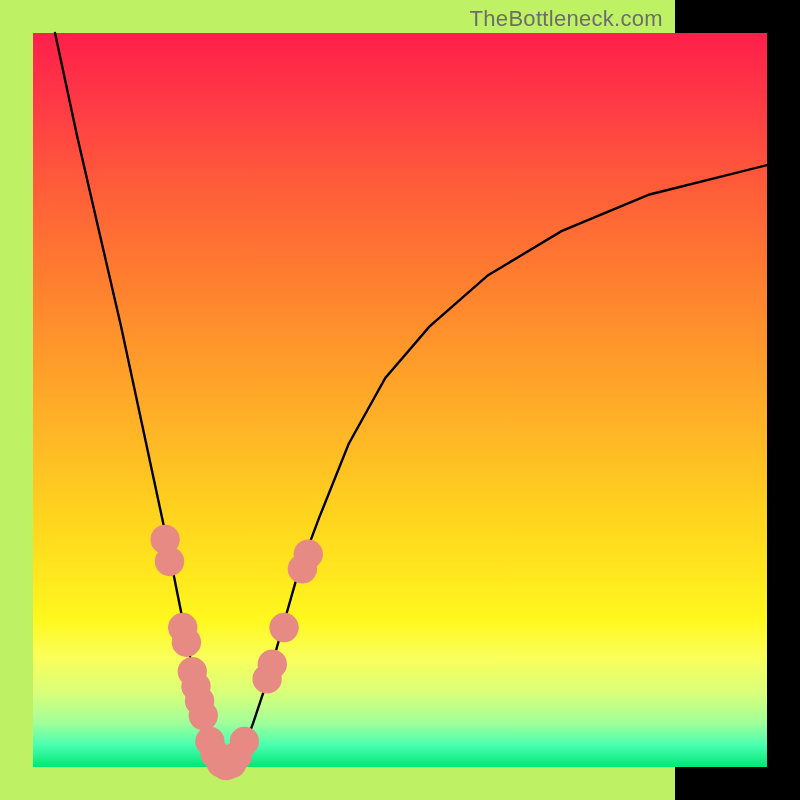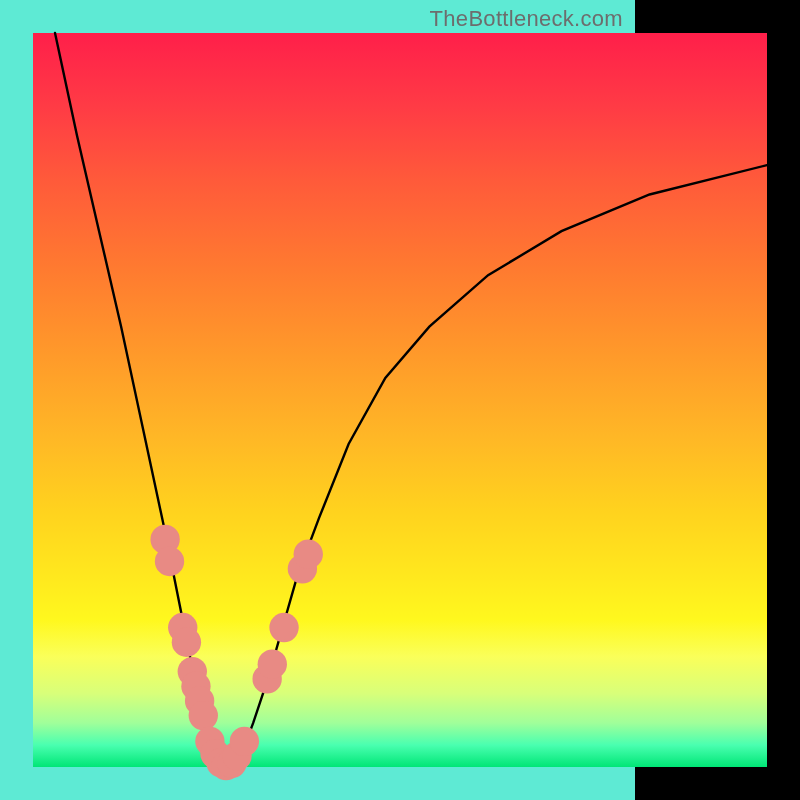--- a/index.html
+++ b/index.html
@@ -8,21 +8,22 @@
     width: 800px;
     height: 800px;
     overflow: hidden;
     background: #000;
     font-family: Arial, Helvetica, sans-serif;
   }
   .frame {
     position: absolute;
     left: 0; top: 0;
     width: 635px; height: 800px;
-    background: #5eead4;
+    background: #bef264;
+    padding-left: 40px;
   }
   .plot-area {
     position: absolute;
     left: 33px;
     top: 33px;
     width: 734px;
     height: 734px;
     
     background: linear-gradient(
       to bottom,

